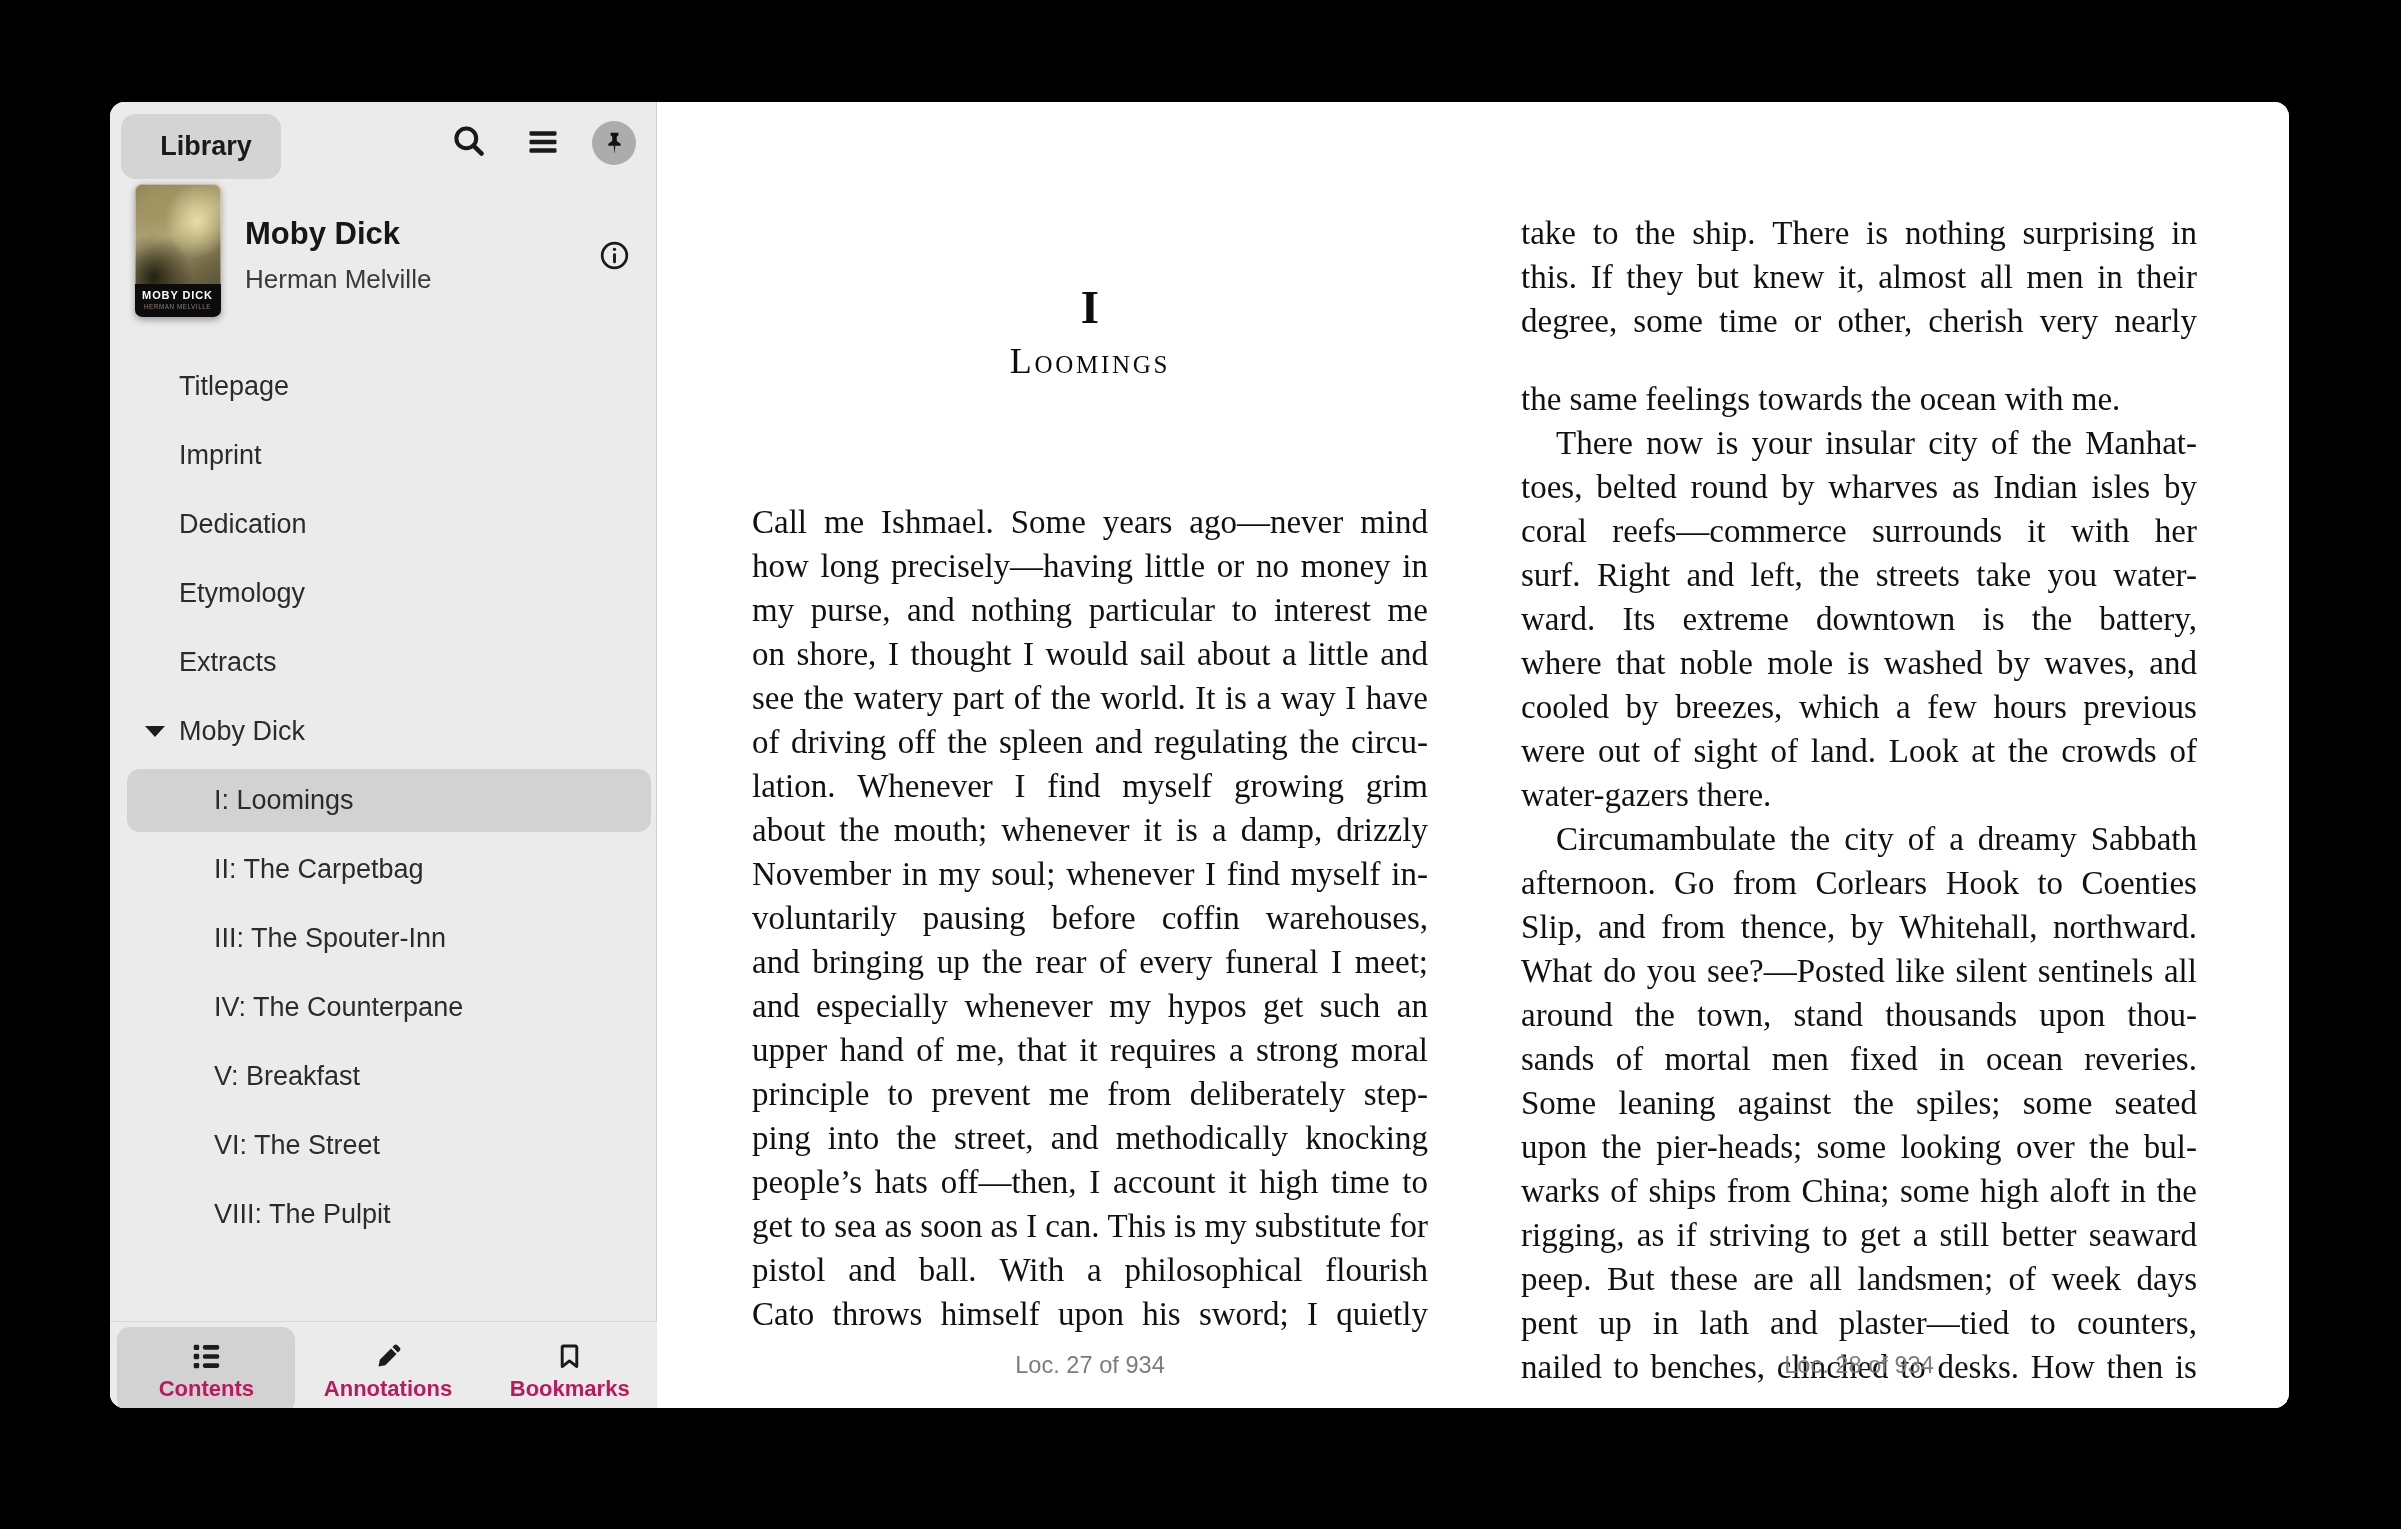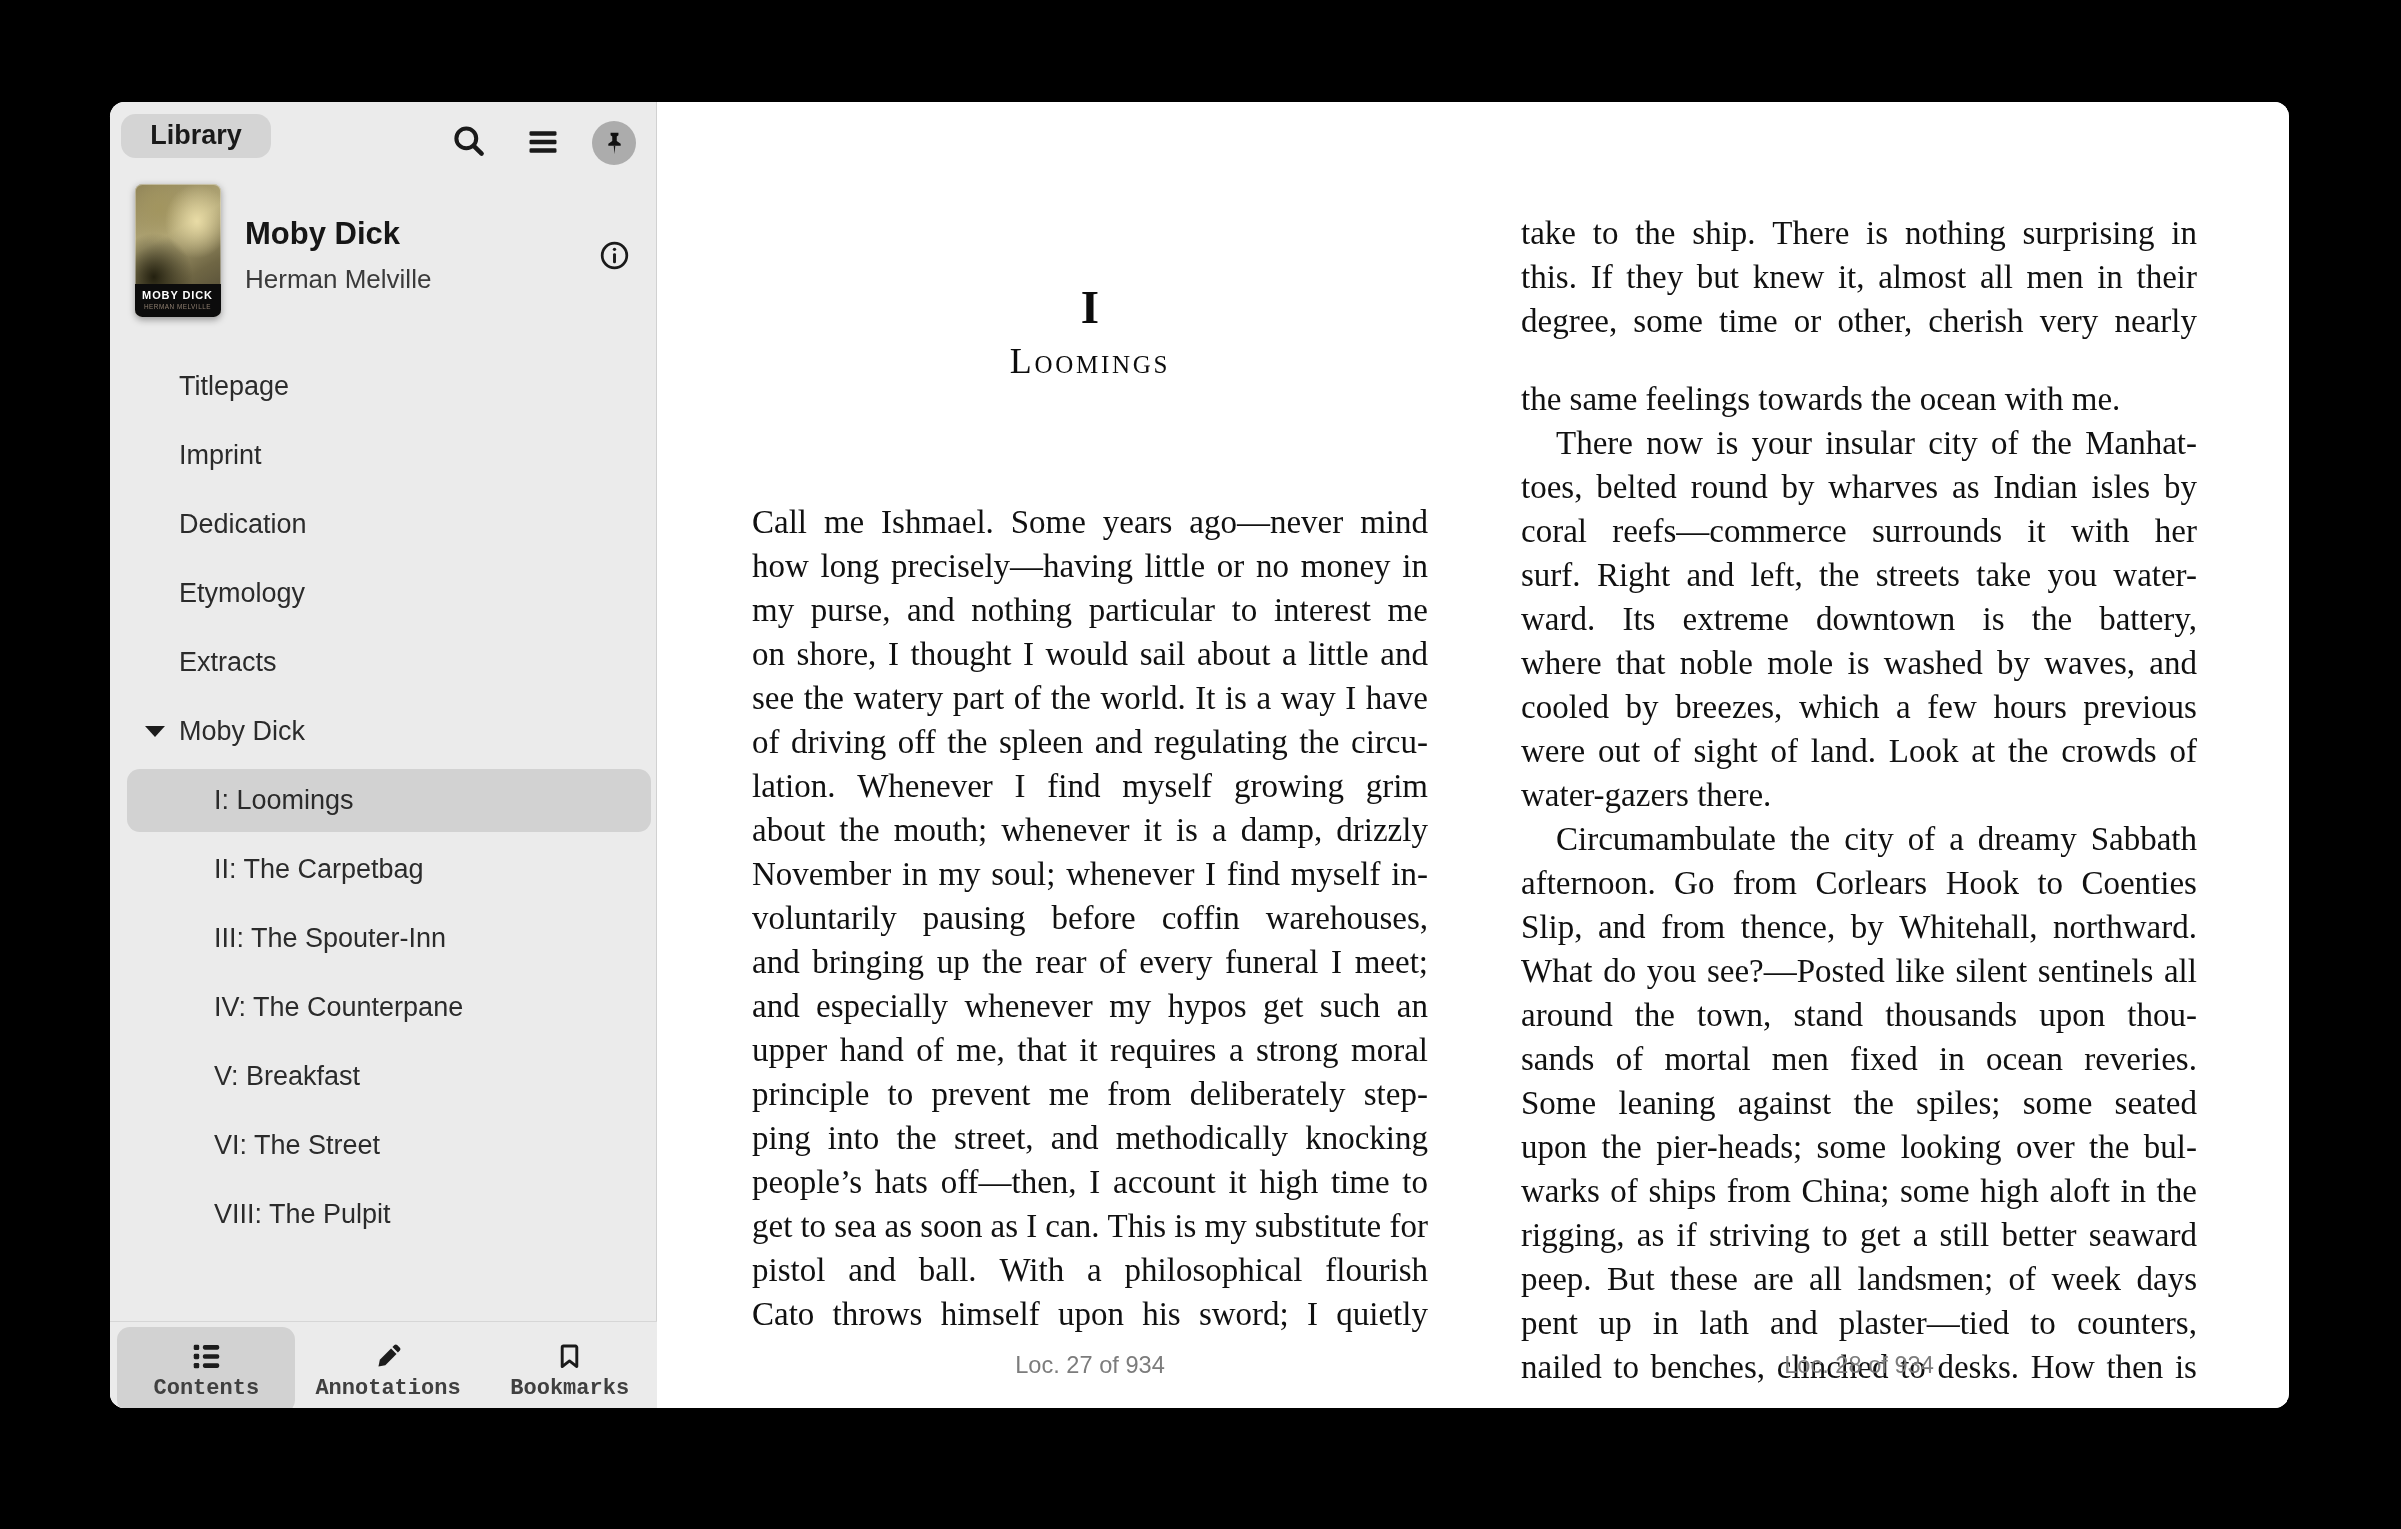--- a/index.html
+++ b/index.html
@@ -3,23 +3,23 @@
 <meta charset="utf-8">
 <style>
   html,body{margin:0;padding:0;background:#000;}
   .stage{position:relative;width:2401px;height:1530px;background:#000;overflow:hidden;
          font-family:"Liberation Sans", sans-serif;}
   .window{position:absolute;left:110px;top:102px;width:2179px;height:1306px;
           background:#fff;border-radius:14.5px;overflow:hidden;box-shadow:0 9px 36px rgba(0,0,0,.6);}
   
   .sidebar{position:absolute;left:0;top:0;width:547px;height:100%;background:#ebebeb;
            border-right:1.8px solid #d1d1d1;box-sizing:border-box;}
-  .lib-btn{position:absolute;left:11px;top:11.8px;width:150px;height:44px;border-radius:14.5px;
+  .lib-btn{position:absolute;left:11px;top:11.8px;width:150px;height:65px;border-radius:14.5px;
            background:#d4d4d4;display:flex;align-items:center;justify-content:center;
-           font-size:27px;font-weight:700;color:#1a1a1a;cursor:pointer;}
+           font-size:27px;font-weight:700;color:#1a1a1a;cursor:pointer;padding-left:10px;}
   .hdr-icon{position:absolute;top:18px;width:44px;height:44px;display:flex;align-items:center;justify-content:center;}
   .hdr-search{left:337px;}
   .hdr-menu{left:411px;}
   .pin-wrap{position:absolute;left:482px;top:19px;width:44px;height:44px;border-radius:50%;
             background:#acacac;display:flex;align-items:center;justify-content:center;}
   
   .cover{position:absolute;left:24.5px;top:82px;width:86px;height:133px;border-radius:7.3px;
          box-shadow:0 2.7px 7.3px rgba(0,0,0,.35), inset 0 0 0 0.9px rgba(255,255,255,.4);overflow:hidden;
          background:
            radial-gradient(60% 45% at 72% 28%, #e9dca6 0%, rgba(233,220,166,0) 62%),
@@ -44,21 +44,21 @@
   .lvl1 .toc-label{margin-left:98px;}
   .expander{position:absolute;left:29px;top:50%;margin-top:-5.4px;width:0;height:0;z-index:1;
             border-left:10px solid transparent;border-right:10px solid transparent;border-top:11.8px solid #1c1c1c;}
   
   .actionbar{position:absolute;left:0;bottom:0;width:547px;height:87px;background:#ebebeb;
              border-top:1.8px solid #d6d6d6;box-sizing:border-box;display:flex;}
   .tab{position:relative;width:178px;height:100%;display:flex;flex-direction:column;
        align-items:center;justify-content:center;gap:5.4px;cursor:pointer;border-radius:12.7px;margin:5.4px 0 7.3px 0;}
   .tab.selected{background:#d2d2d2;}
   .tab{margin-left:7.3px;margin-right:-3.6px;}
-  .tab-label{font-size:22px;font-weight:600;color:#404040;line-height:22px;font-family:Liberation Mono, monospace;}
+  .tab-label{font-size:22px;font-weight:600;color:#be185d;line-height:22px;}
   .tab svg{display:block;}
   
   .reader{position:absolute;left:547px;top:0;right:0;bottom:0;background:#fff;
           font-family:"Liberation Serif", serif;color:#111;}
   .col{position:absolute;width:676px;}
   .col1{left:95px;}
   .col2{left:864px;}
   .chap-num{position:absolute;left:0;width:676px;top:178px;text-align:center;
             font-size:47px;font-weight:700;color:#0d0d0d;}
   .chap-title{position:absolute;left:0;width:676px;top:238px;text-align:center;

